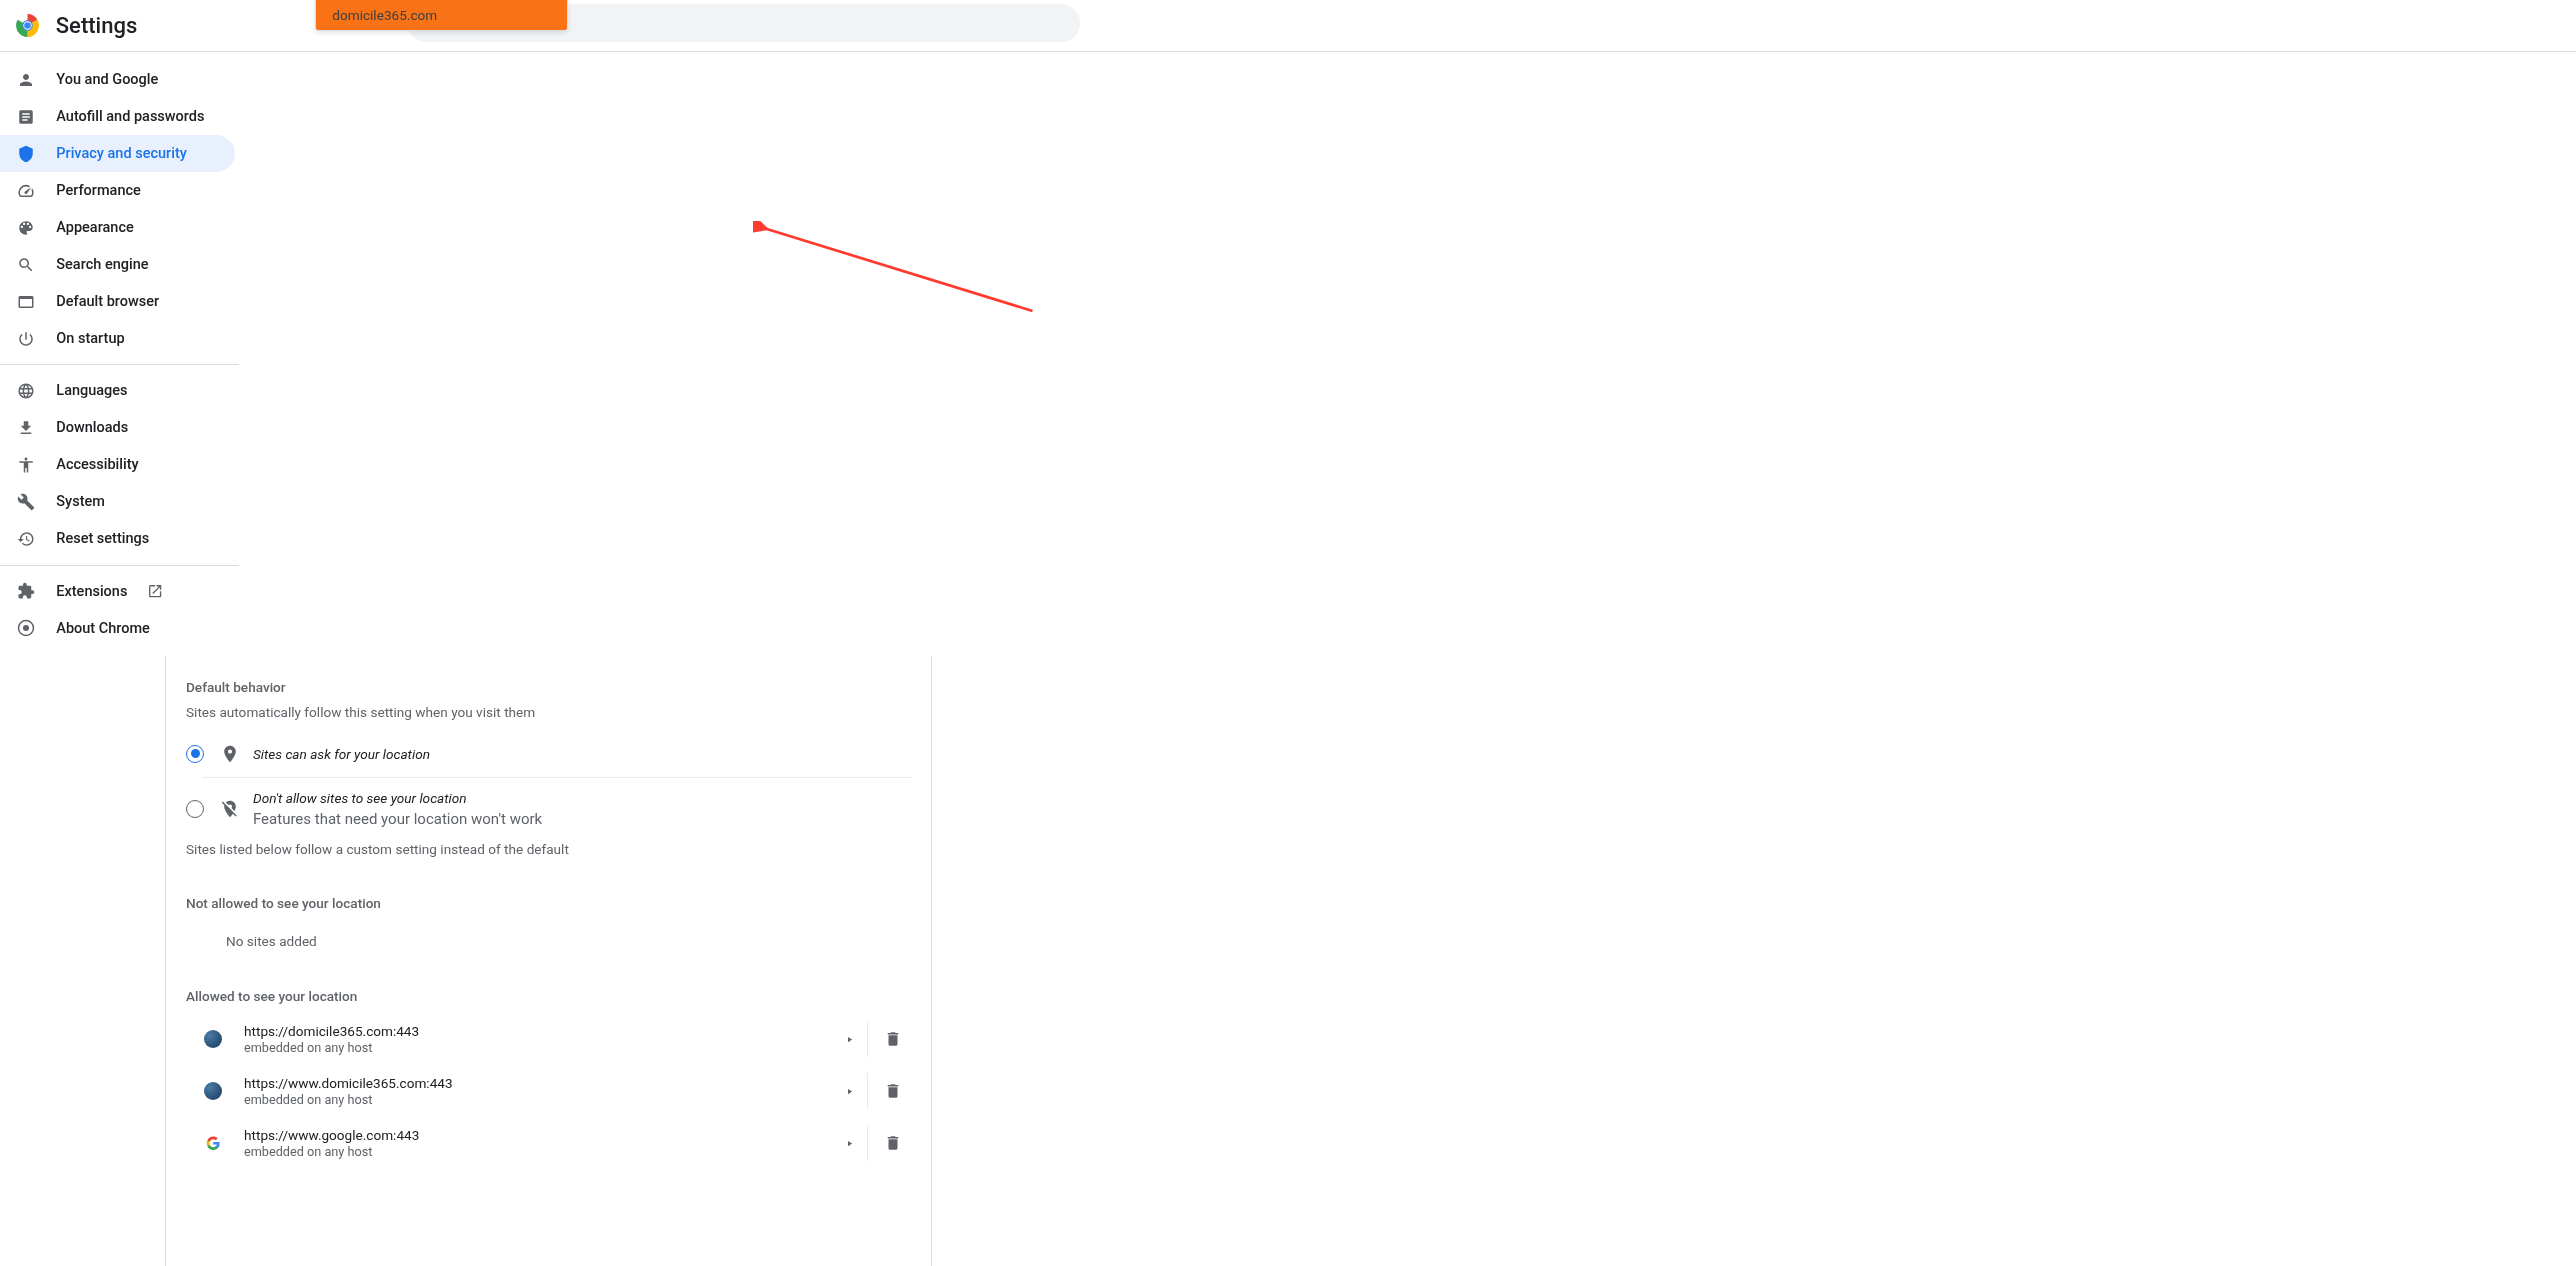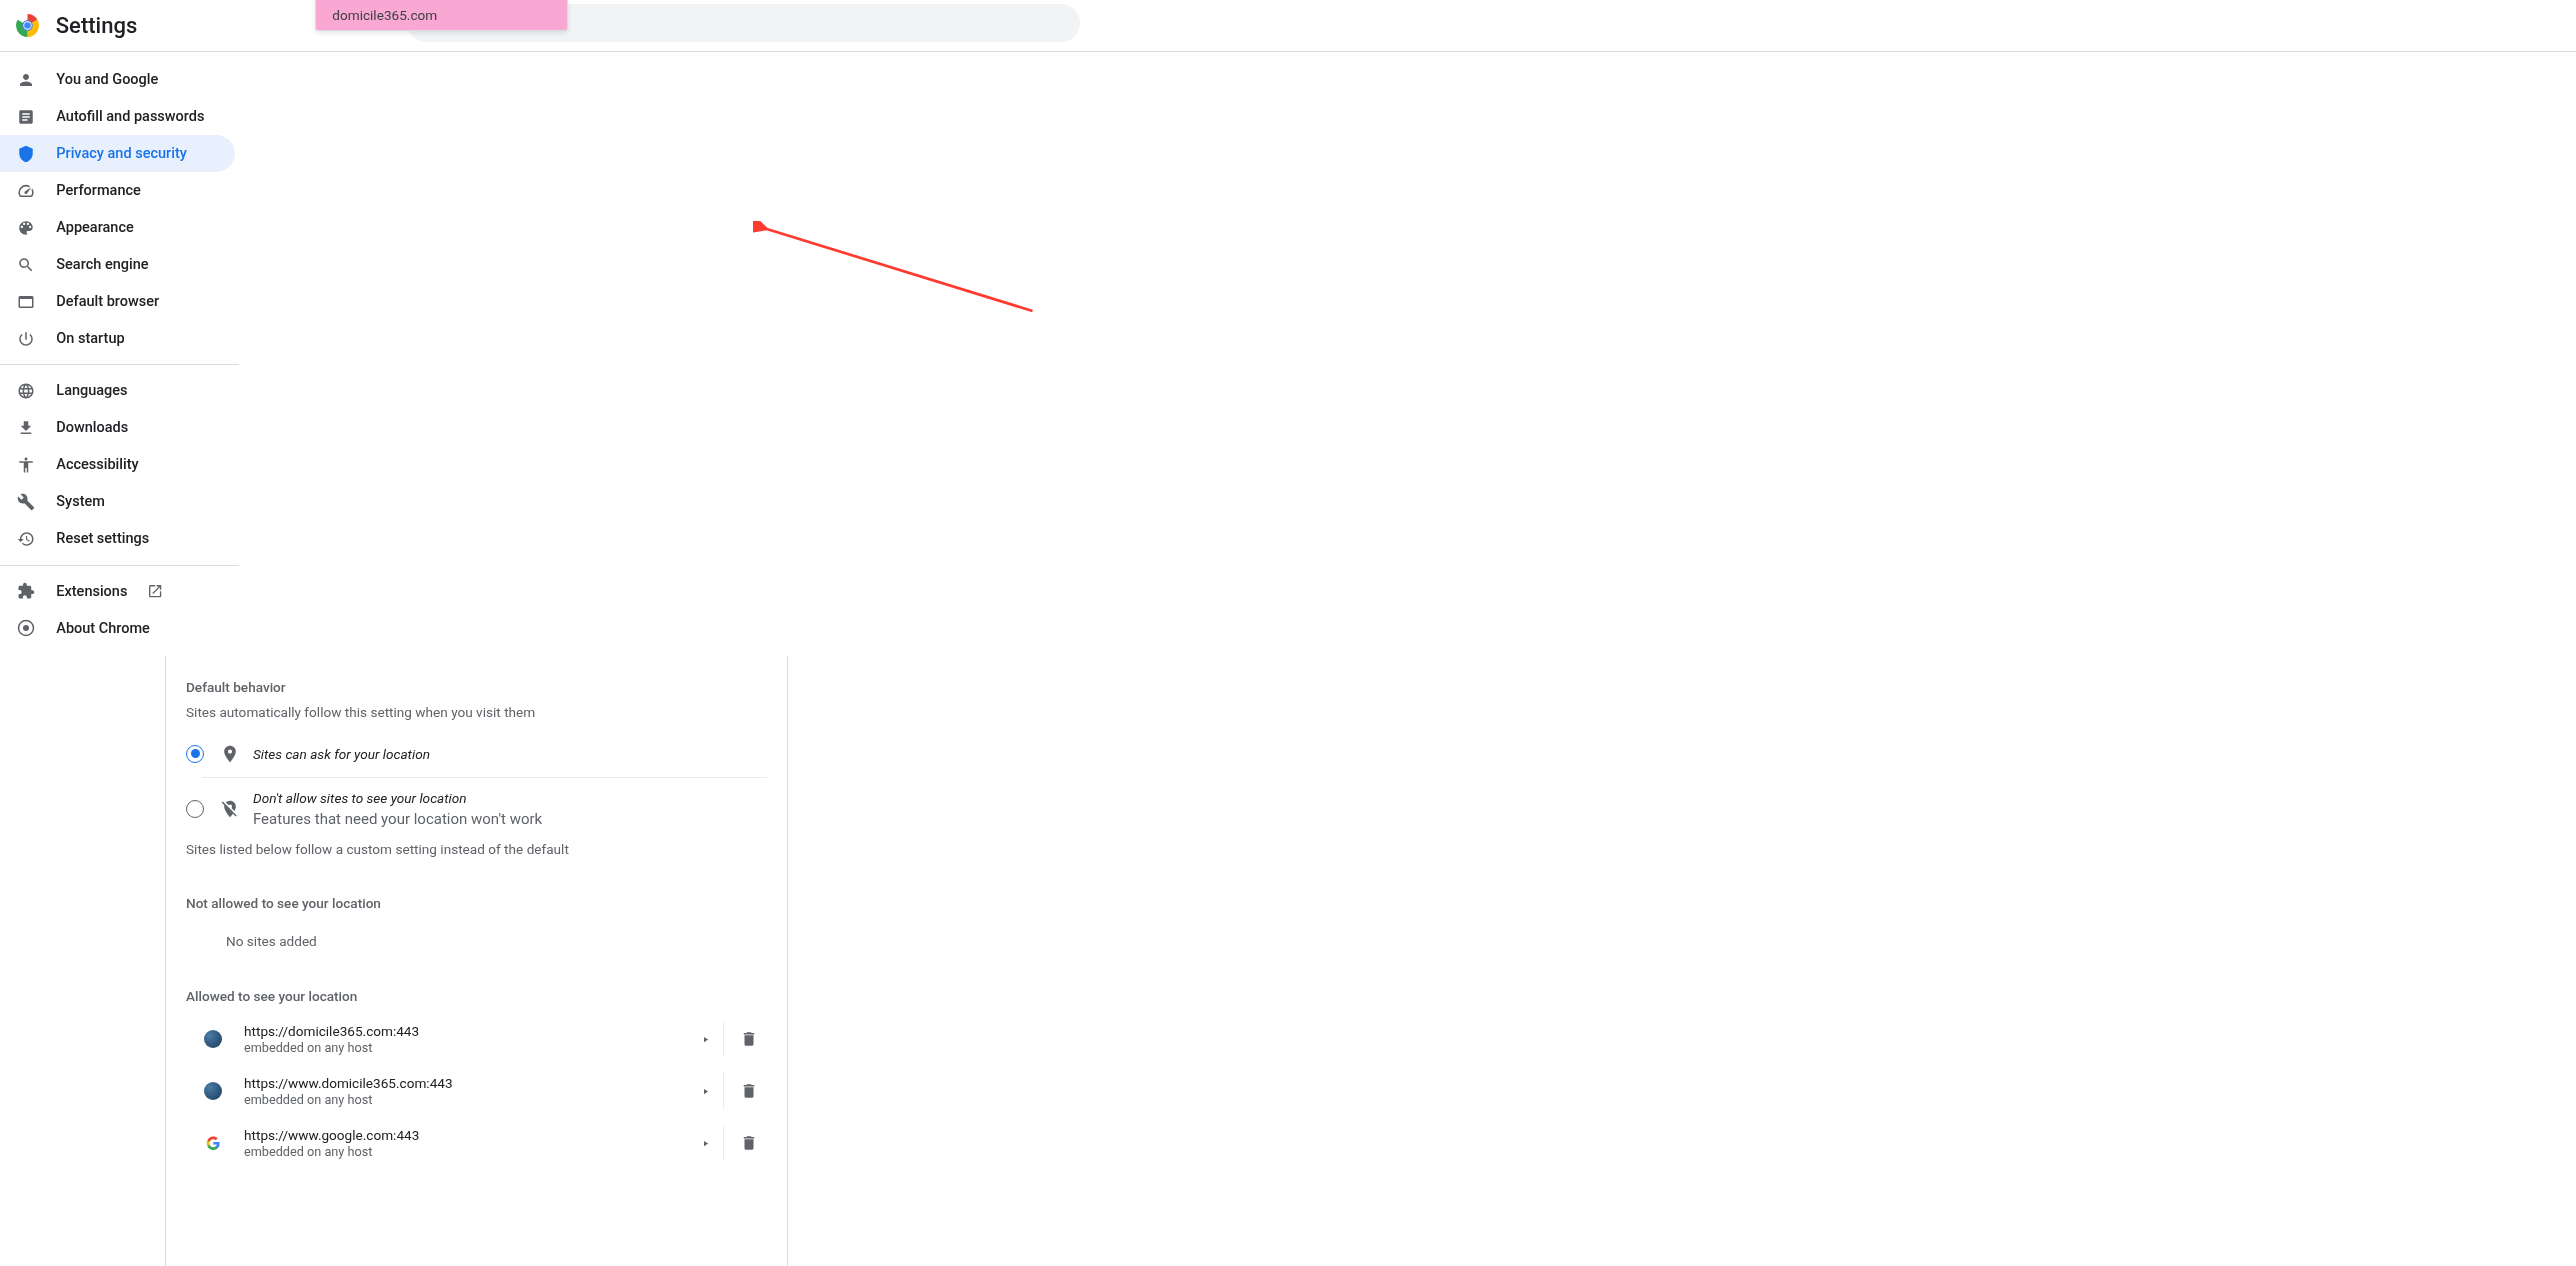--- a/index.html
+++ b/index.html
@@ -38,21 +38,21 @@
       top: 3.6px;
       width: 673px;
       height: 38px;
       background: #f1f3f4;
       border-radius: 19px;
     }
     .tooltip {
       position: absolute;
       left: 315px;
       top: 0;
-      background: #f9a8d4;
+      background: #f97316;
       border: 0.9px solid #dadce0;
       border-top: none;
       border-radius: 0 0 3.6px 3.6px;
       padding: 7.2px 16.3px;
       font-size: 13.6px;
       color: #3c4043;
       box-shadow: 0 1.8px 5.4px rgba(0,0,0,0.1);
       z-index: 100;
       width: 253px;
     }
@@ -117,21 +117,21 @@
       fill: #5f6368;
     }
     .main {
       flex: 1;
       display: flex;
       justify-content: flex-start;
       overflow-y: auto;
       padding-left: 165px;
     }
     .content-card {
-      width: 623px;
+      width: 767px;
       border-left: 0.9px solid #dadce0;
       border-right: 0.9px solid #dadce0;
       padding: 0;
     }
     .section-heading {
       font-size: 13.6px;
       color: #5f6368;
       font-weight: 500;
       padding: 23.5px 20px 9px 20px;
     }

